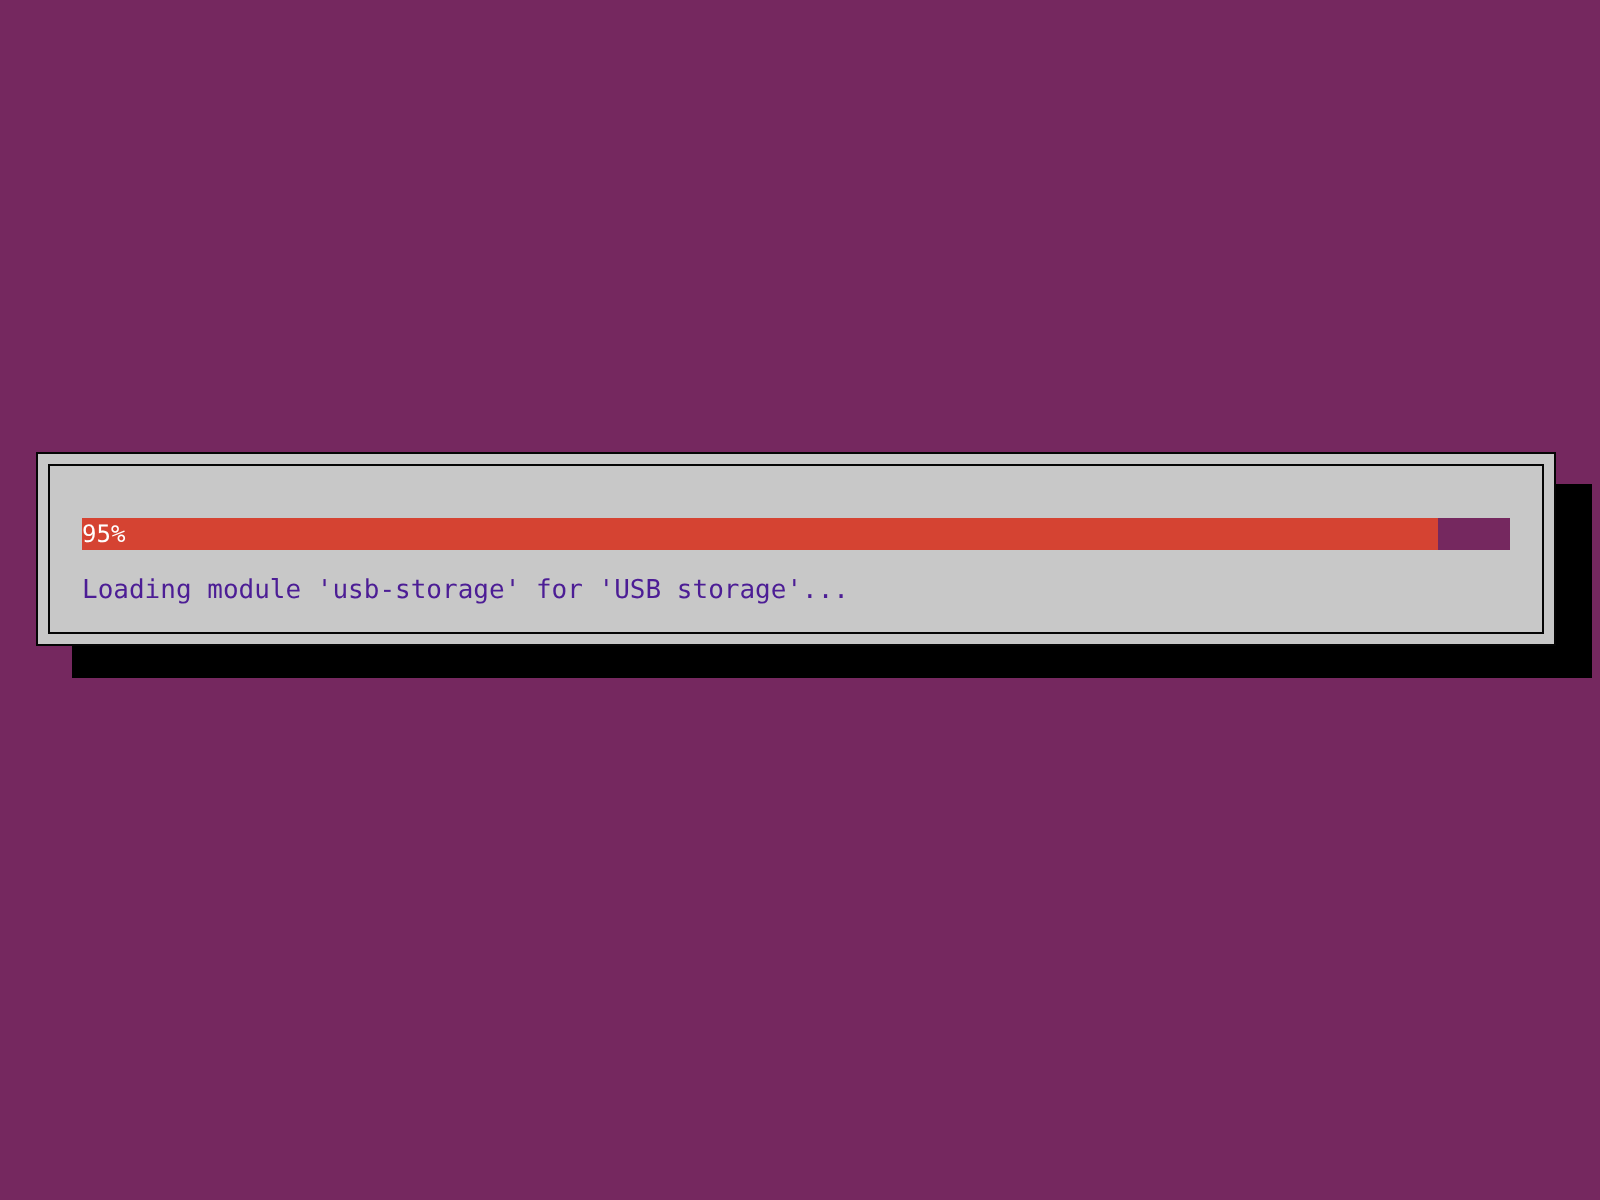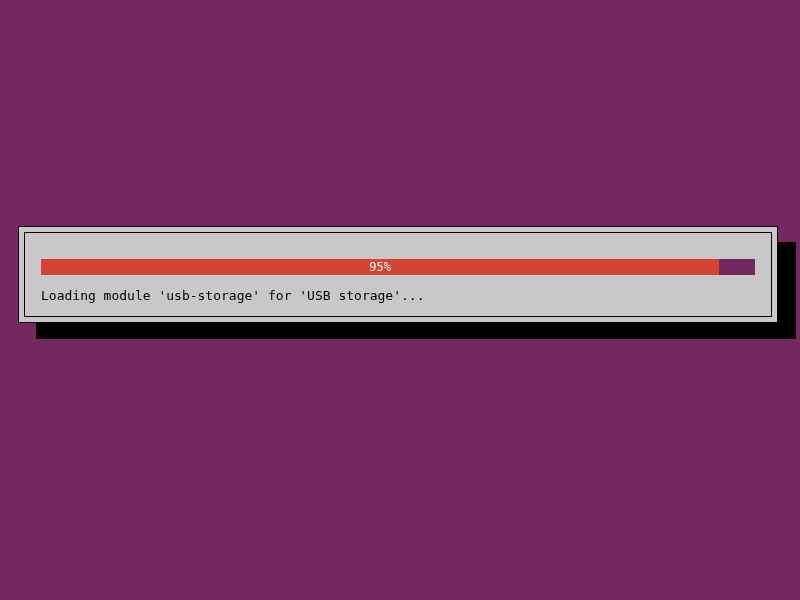--- a/index.html
+++ b/index.html
@@ -58,31 +58,30 @@
       left: 16px;
       right: 16px;
       height: 16px;
       background: #75285f;
     }
     .progress-fill {
       height: 100%;
       background: #d54332;
       display: flex;
       align-items: center;
-      justify-content: center;
     }
     .progress-label {
       color: #ffffff;
       font-size: 12px;
     }
     .status-text {
       position: absolute;
       top: 55px;
       left: 16px;
-      color: #000000;
+      color: #4c1d95;
       font-size: 13px;
     }
   </style>
 </head>
 <body>
 
 <div class="dialog-shadow"></div>
 <div class="dialog">
   <div class="dialog-inner-border">
     <div class="progress-container">

